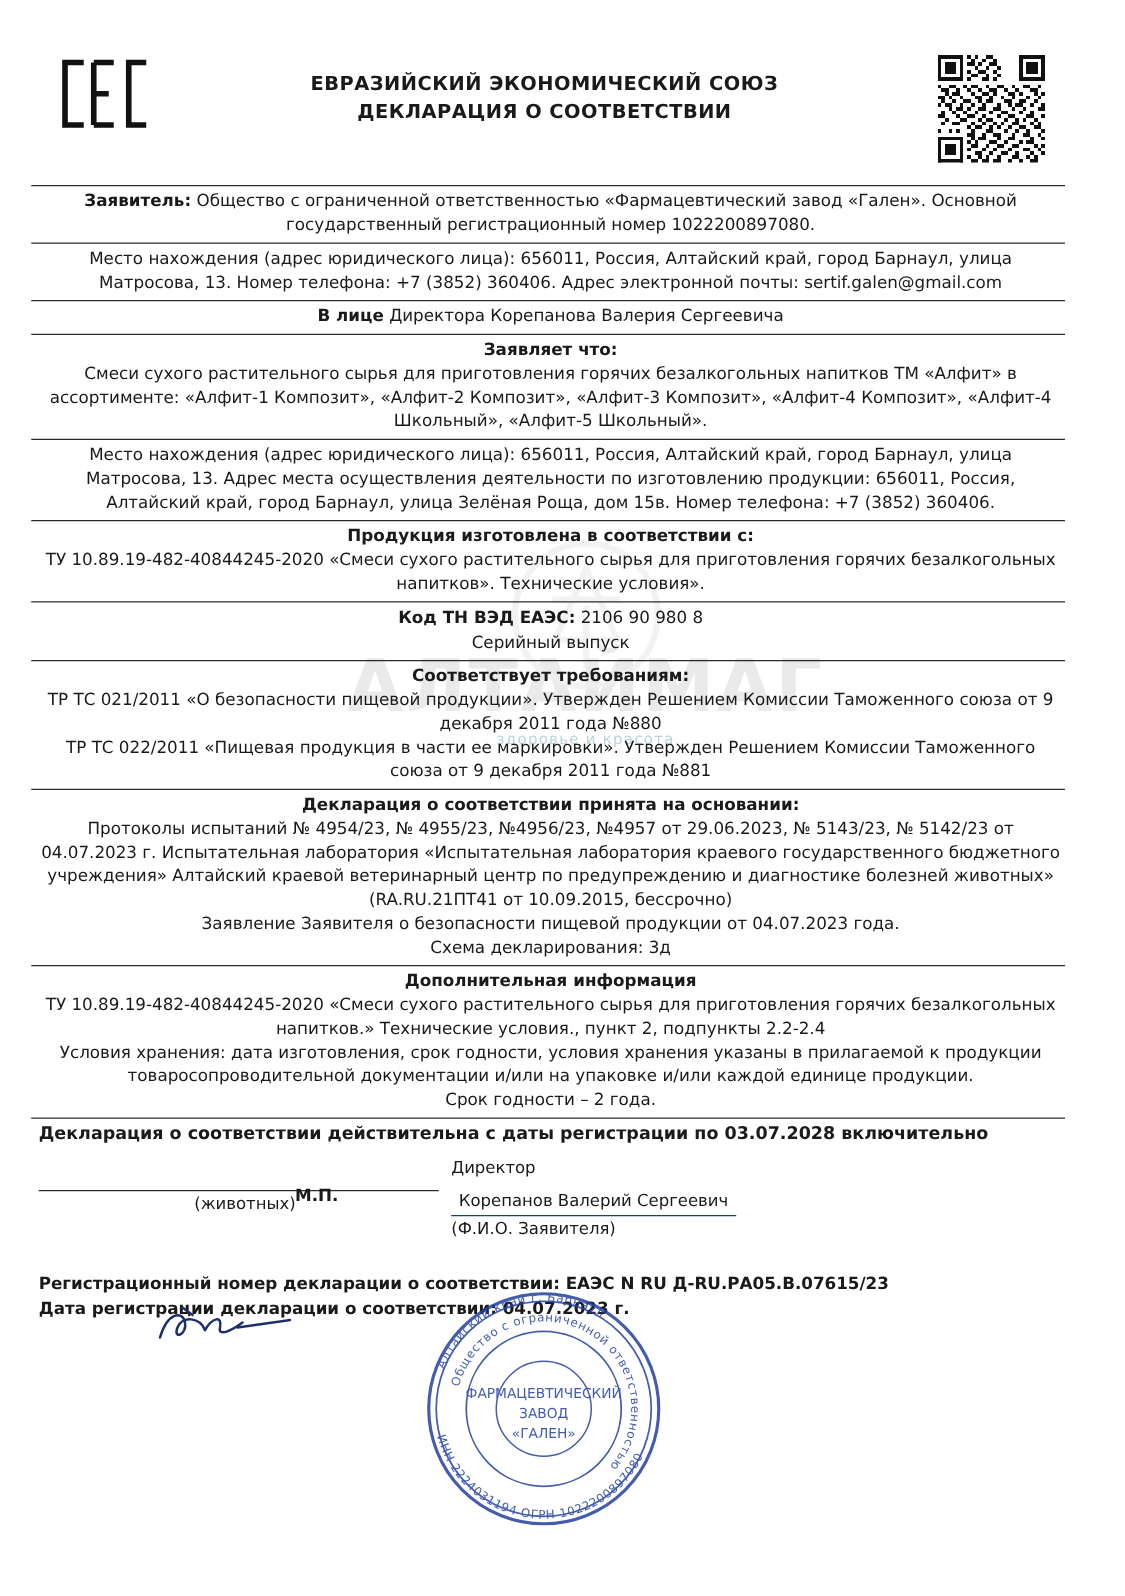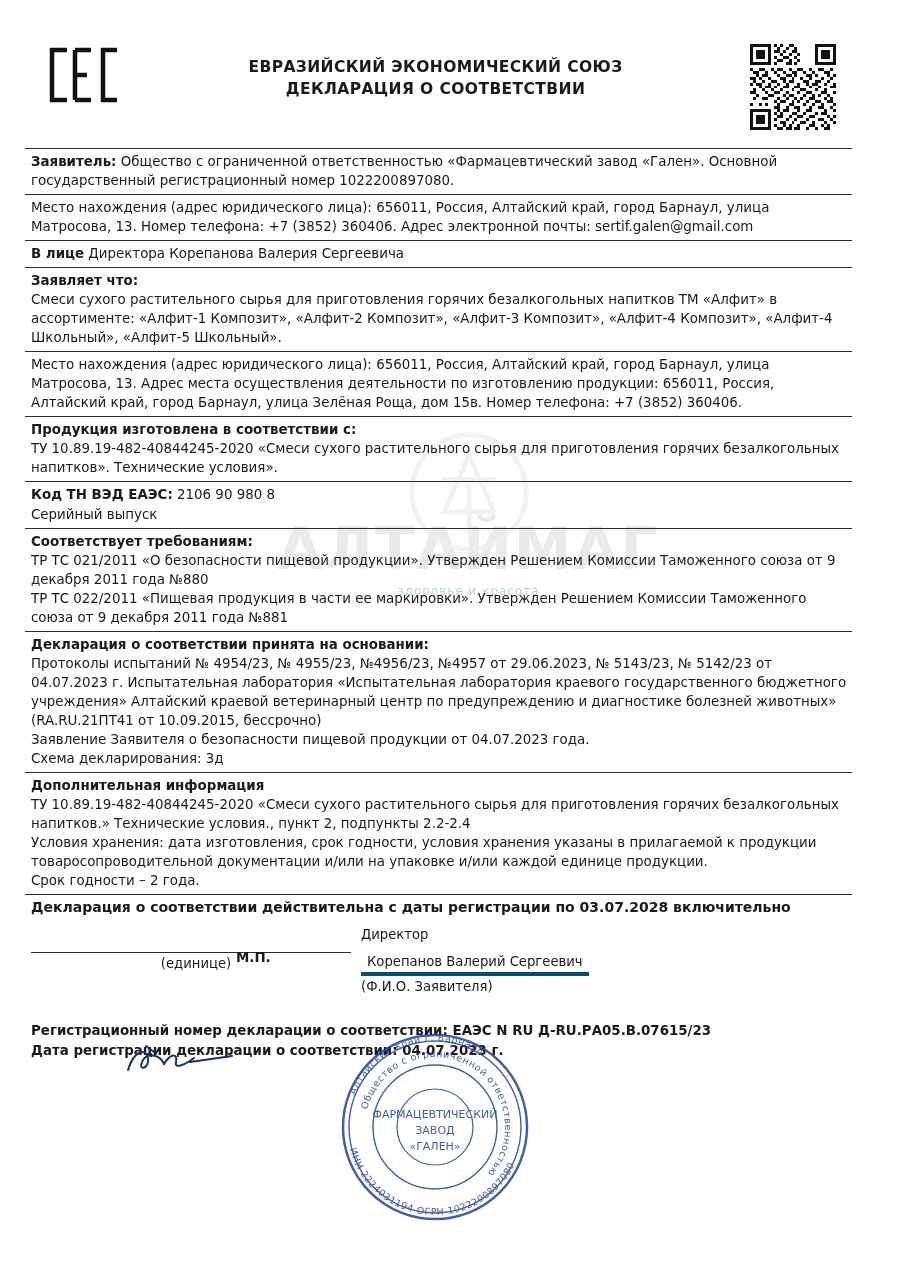--- a/index.html
+++ b/index.html
@@ -63,21 +63,21 @@
     z-index: 2;
     font-size: 13.4px;
     line-height: 1.42;
   }
   .row {
     border-top: 1px solid #2b2b2b;
     padding: 3px 2px 4px 6px;
   }
   .row.first { border-top: 1px solid #2b2b2b; }
   b, .b { font-weight: bold; }
-  .row p { margin: 0; }
+  .row p { margin: 0; text-align: center; }
 
   
   .sig-wrap {
     border-top: 1px solid #2b2b2b;
     padding-top: 3px;
     position: relative;
   }
   .valid-line {
     font-weight: bold;
     font-size: 14px;
@@ -104,21 +104,21 @@
     left: 205px;
     top: 22px;
     font-weight: bold;
     font-size: 13.4px;
   }
   .sig-right {
     flex: 1 1 auto;
     font-size: 13.2px;
   }
   .sig-name {
-    border-bottom: 4px solid #0c4a6e;
+    border-bottom: 1px solid #0c4a6e;
     display: inline-block;
     padding: 0 6px 1px 6px;
     margin-top: 6px;
   }
   .sig-caption { margin-top: 2px; }
   .dir-label { margin-bottom: 2px; }
 
   .regnum {
     font-weight: bold;
     font-size: 13.4px;
@@ -472,21 +472,21 @@
       <p>Условия хранения: дата изготовления, срок годности, условия хранения указаны в прилагаемой к продукции товаросопроводительной документации и/или на упаковке и/или каждой единице продукции.</p>
       <p>Срок годности – 2 года.</p>
     </div>
 
     <div class="sig-wrap">
       <div class="valid-line">Декларация о соответствии действительна с даты регистрации по 03.07.2028 включительно</div>
 
       <div class="sig-grid">
         <div class="sig-left">
           <div class="sig-rule"></div>
-          <div class="sig-caption">(единице)</div>
+          <div class="sig-caption">(животных)</div>
           <div class="sig-mp">М.П.</div>
         </div>
         <div class="sig-right">
           <div class="dir-label">Директор</div>
           <div class="sig-name">Корепанов Валерий Сергеевич</div>
           <div class="sig-caption">(Ф.И.О. Заявителя)</div>
         </div>
       </div>
 
       <div class="regnum">

